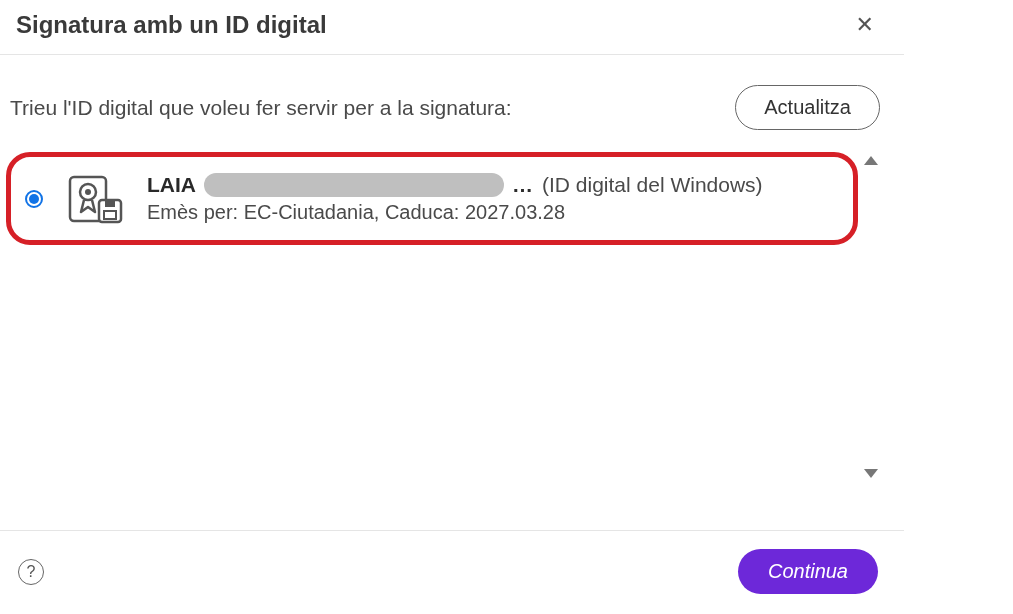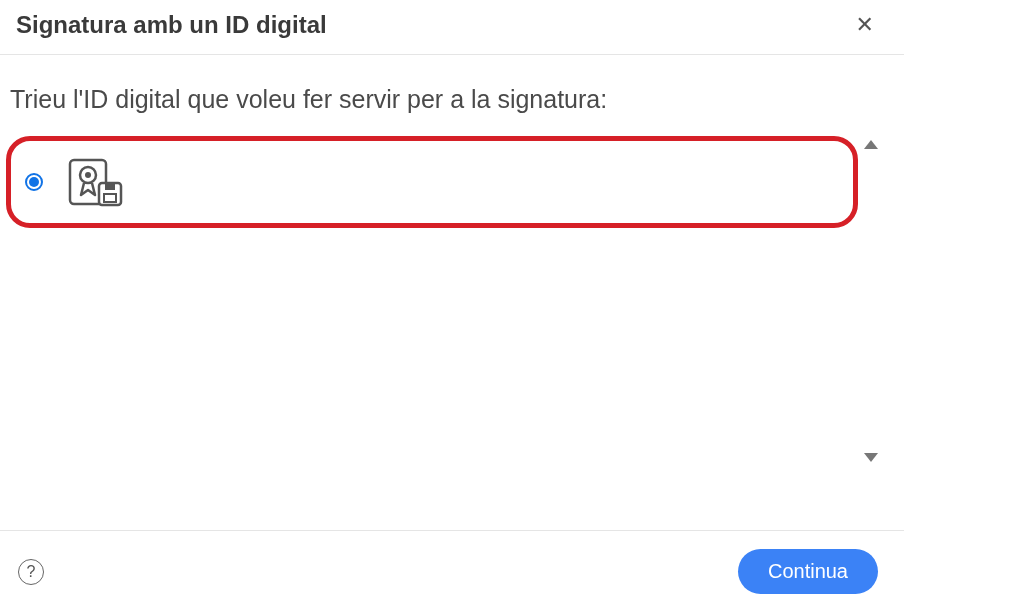--- a/index.html
+++ b/index.html
@@ -31,21 +31,21 @@
     color: #555;
     cursor: pointer;
     line-height: 1;
     padding: 4px 6px;
   }
   .subheader {
     display: flex; align-items: center; justify-content: space-between;
     padding: 30px 24px 22px 10px;
   }
   .subheader-text {
-    font-size: 25px;
+    font-size: 21px;
     color: #4a4a4a;
   }
   .btn-outline {
     border: 1px solid #666;
     border-radius: 24px;
     background: #fff;
     font-size: 20px;
     color: #333;
     padding: 10px 28px;
     cursor: pointer;
@@ -138,59 +138,75 @@
     width: 26px; height: 26px; border-radius: 50%;
     border: 1.6px solid #666;
     display:flex;align-items:center;justify-content:center;
     color:#555; font-size:16px;
     cursor: pointer;
   }
   .spacer { flex:1; }
   .btn-primary {
     border: none;
     border-radius: 24px;
-    background: #3b82f6;
+    background: #6d28d9;
     color: #fff;
     font-size: 20px;
     padding: 11px 30px;
     cursor: pointer;
+    font-style: italic;
   }
 </style>
 </head>
 <body>
 
 <div class="dialog">
 
   <div class="header">
     <div class="title">Signatura amb un ID digital</div>
     <div class="close-x">✕</div>
   </div>
 
   <div class="subheader">
     <div class="subheader-text">Trieu l'ID digital que voleu fer servir per a la signatura:</div>
+    <button class="btn-outline">Actualitza</button>
   </div>
 
   <div class="list-area">
     <div class="scroll-wrap">
 
       <div class="cert-row">
         <div class="radio">
           <div class="radio-dot"></div>
         </div>
         <div class="cert-icon">
           <svg viewBox="0 0 56 50" width="56" height="50">
             <rect x="3" y="3" width="36" height="44" rx="4" fill="none" stroke="#555" stroke-width="2.5"></rect>
             <circle cx="21" cy="18" r="8" fill="none" stroke="#555" stroke-width="2.5"></circle>
             <circle cx="21" cy="18" r="3" fill="#555"></circle>
             <path d="M17 26 L14 38 L21 33 L28 38 L25 26" fill="none" stroke="#555" stroke-width="2.5" stroke-linejoin="round"></path>
             <rect x="32" y="26" width="22" height="22" rx="3" fill="#fff" stroke="#555" stroke-width="2.5"></rect>
             <rect x="38" y="26" width="10" height="7" fill="#555"></rect>
             <rect x="37" y="37" width="12" height="8" fill="none" stroke="#555" stroke-width="2"></rect>
           </svg>
         </div>
+        <div class="cert-text">
+          <div class="cert-line1">
+            <span class="cert-name">LAIA</span>
+            <span class="redact"></span>
+            <span class="ellips">…</span>
+            <span class="cert-source">(ID digital del Windows)</span>
+          </div>
+          <div class="cert-line2">
+            <span>Emès per:</span>
+            <span>EC-Ciutadania</span><span>,</span>
+            <span>Caduca:</span>
+            <span>2027.03.28</span>
+          </div>
+        </div>
       </div>
 
       <div class="scrollbar-track">
         <div class="sb-arrow sb-up"></div>
         <div class="sb-arrow sb-down"></div>
       </div>
 
     </div>
   </div>
 

